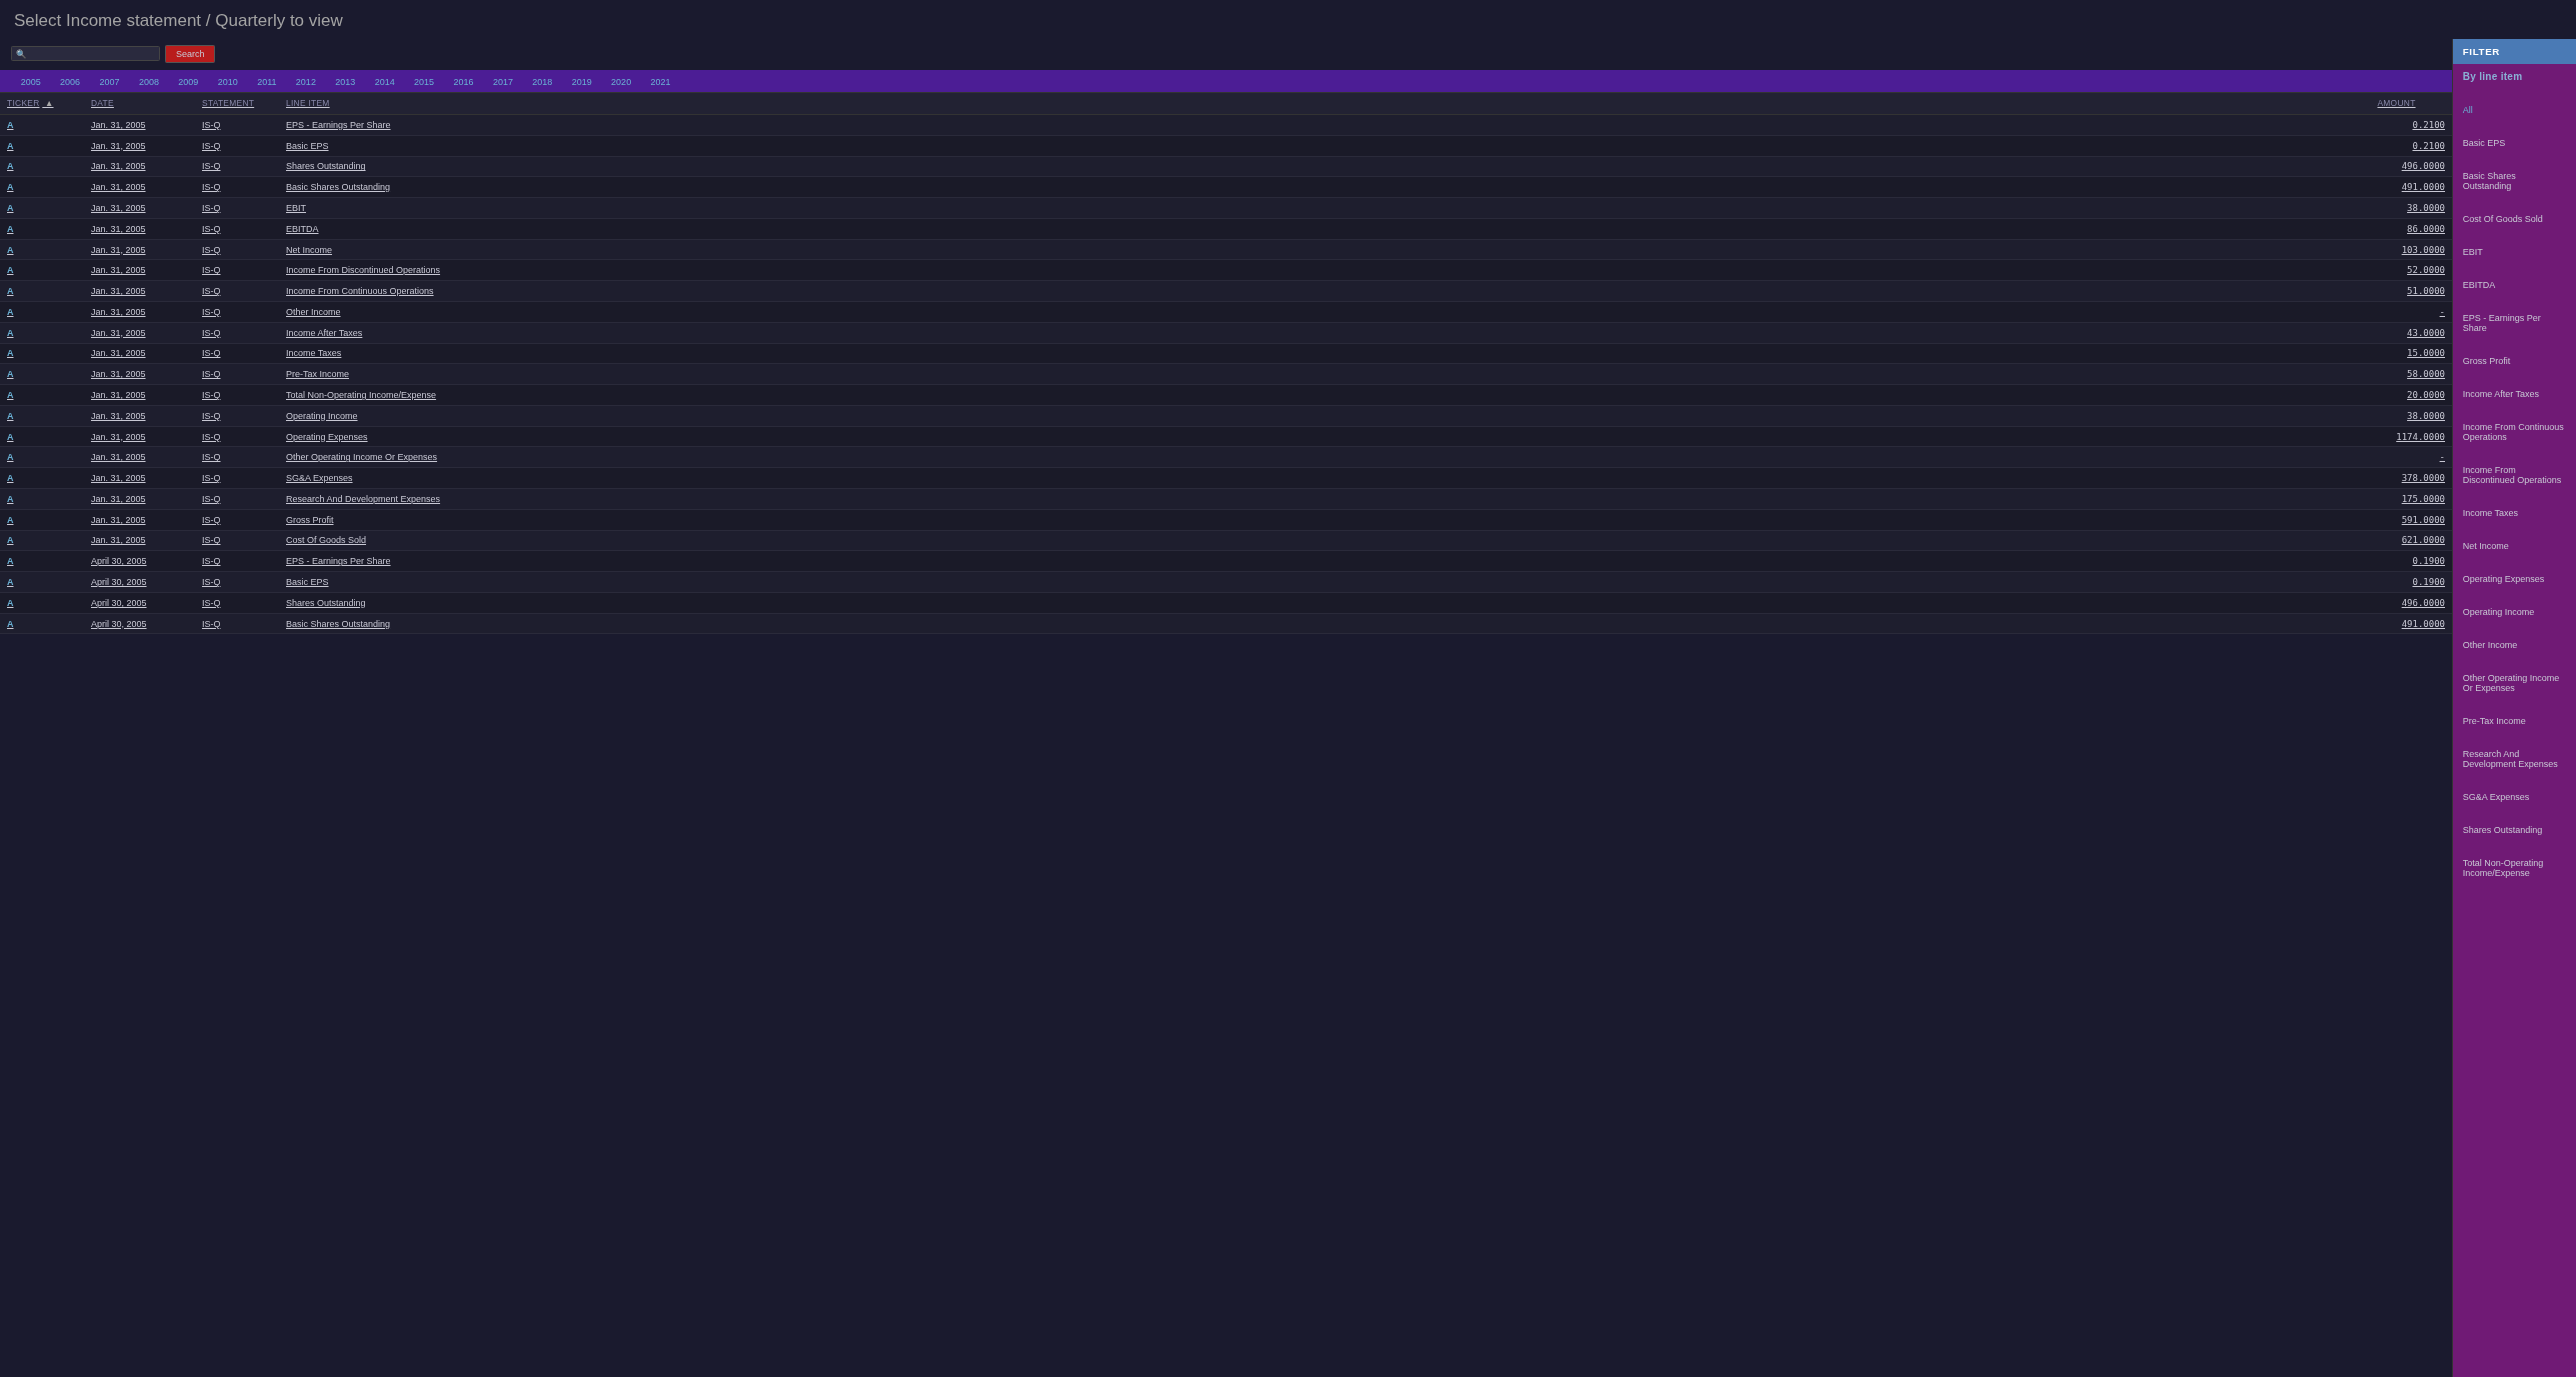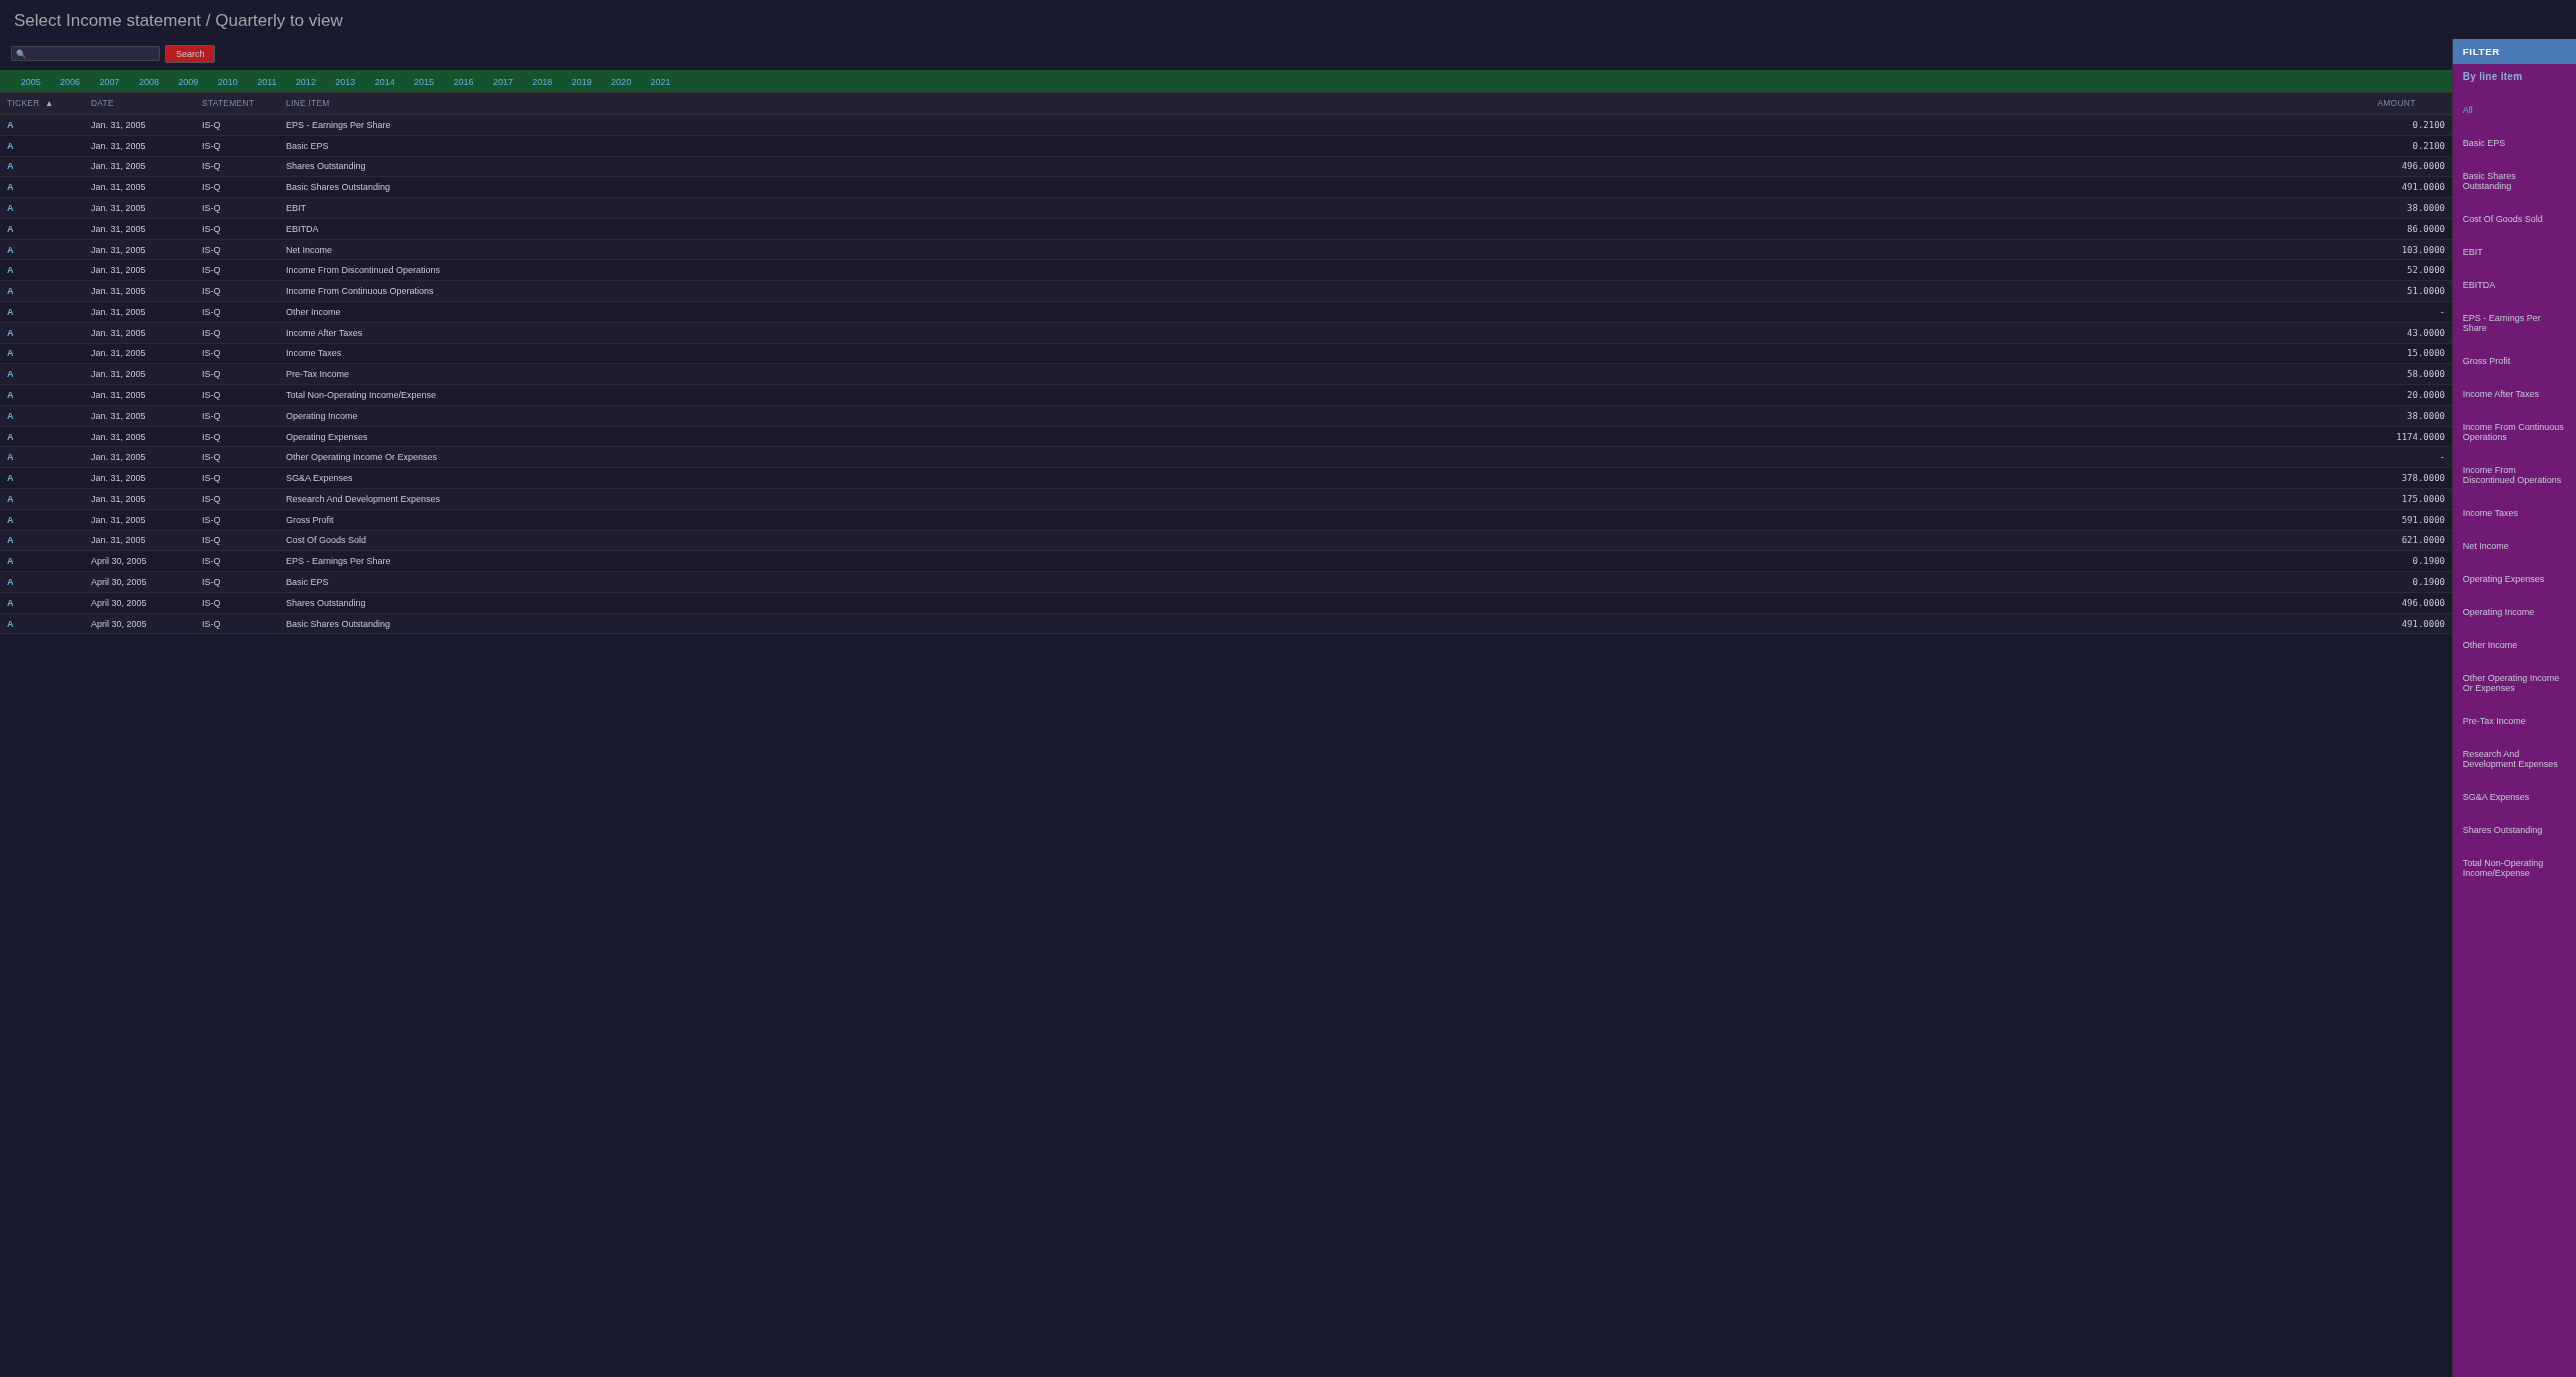--- a/index.html
+++ b/index.html
@@ -61,36 +61,37 @@
       color: #c8c8d4;
       padding: 2.8px 9.7px;
       cursor: pointer;
       font-size: 9px;
       border-radius: 1.4px;
     }
     .year-tabs {
       display: flex;
       flex-direction: row;
       padding: 2.8px 11px 0 11px;
-      background: #14532d;
+      background: #4c1d95;
       border-bottom: 0.7px solid #333;
       gap: 0;
     }
     .year-tab {
       color: #6ab0d4;
       padding: 4.2px 9.7px;
       cursor: pointer;
       font-size: 9px;
       border-bottom: 1.4px solid transparent;
       text-decoration: none;
     }
     .table-container {
       flex: 1;
       overflow-y: auto;
       overflow-x: hidden;
+      text-decoration: underline;
     }
     table {
       width: 100%;
       border-collapse: collapse;
     }
     thead tr {
       background: #222233;
     }
     thead th {
       text-align: left;

